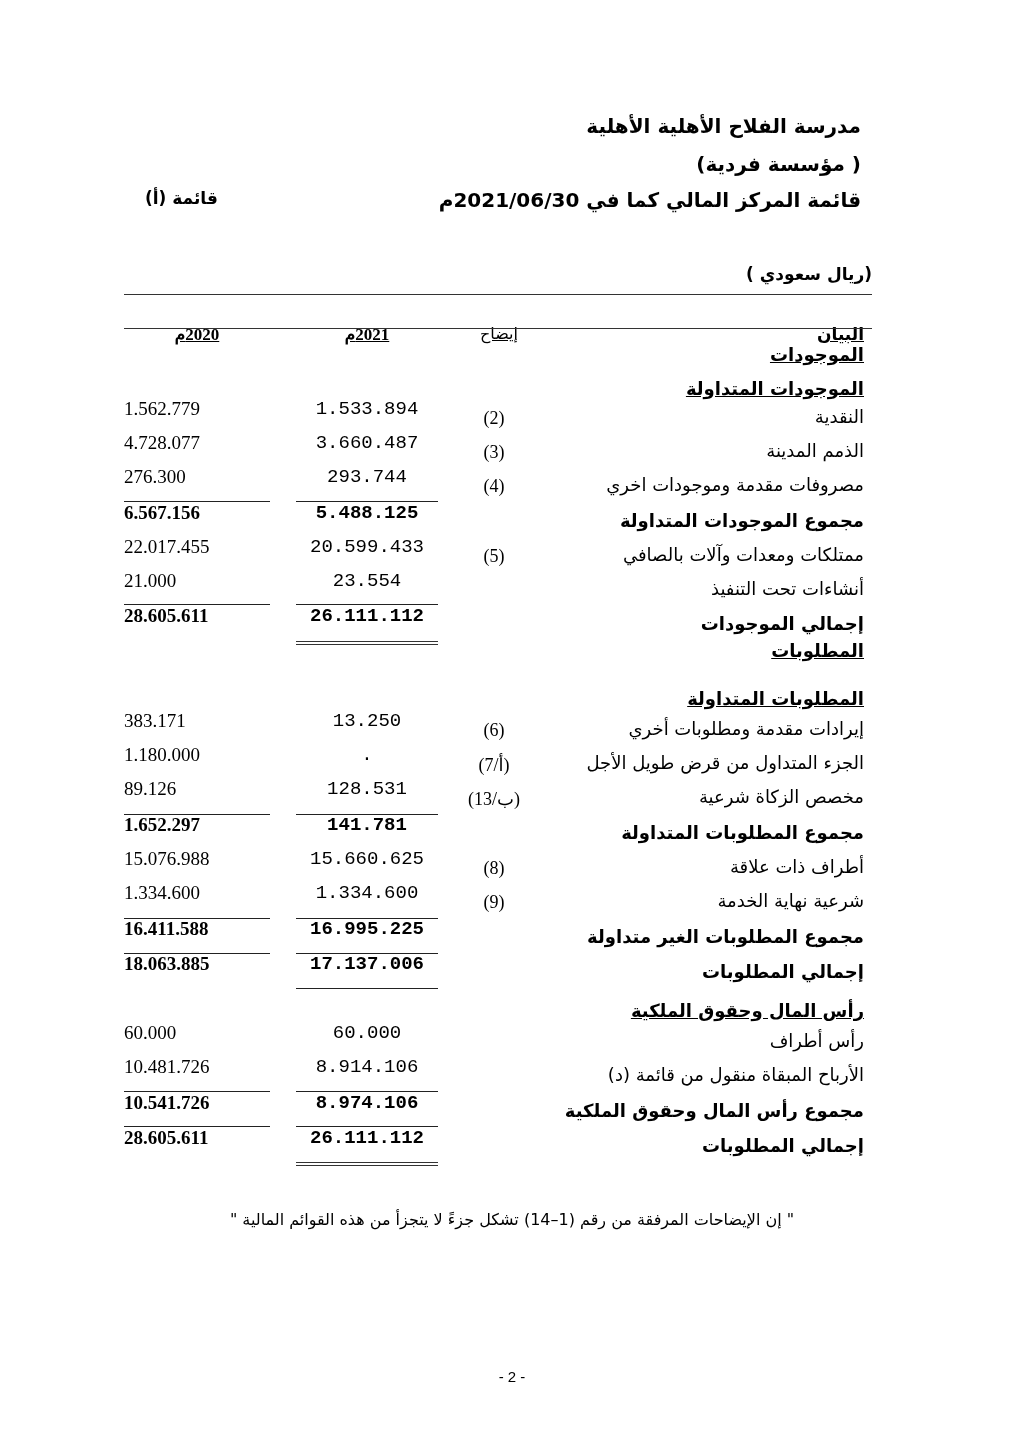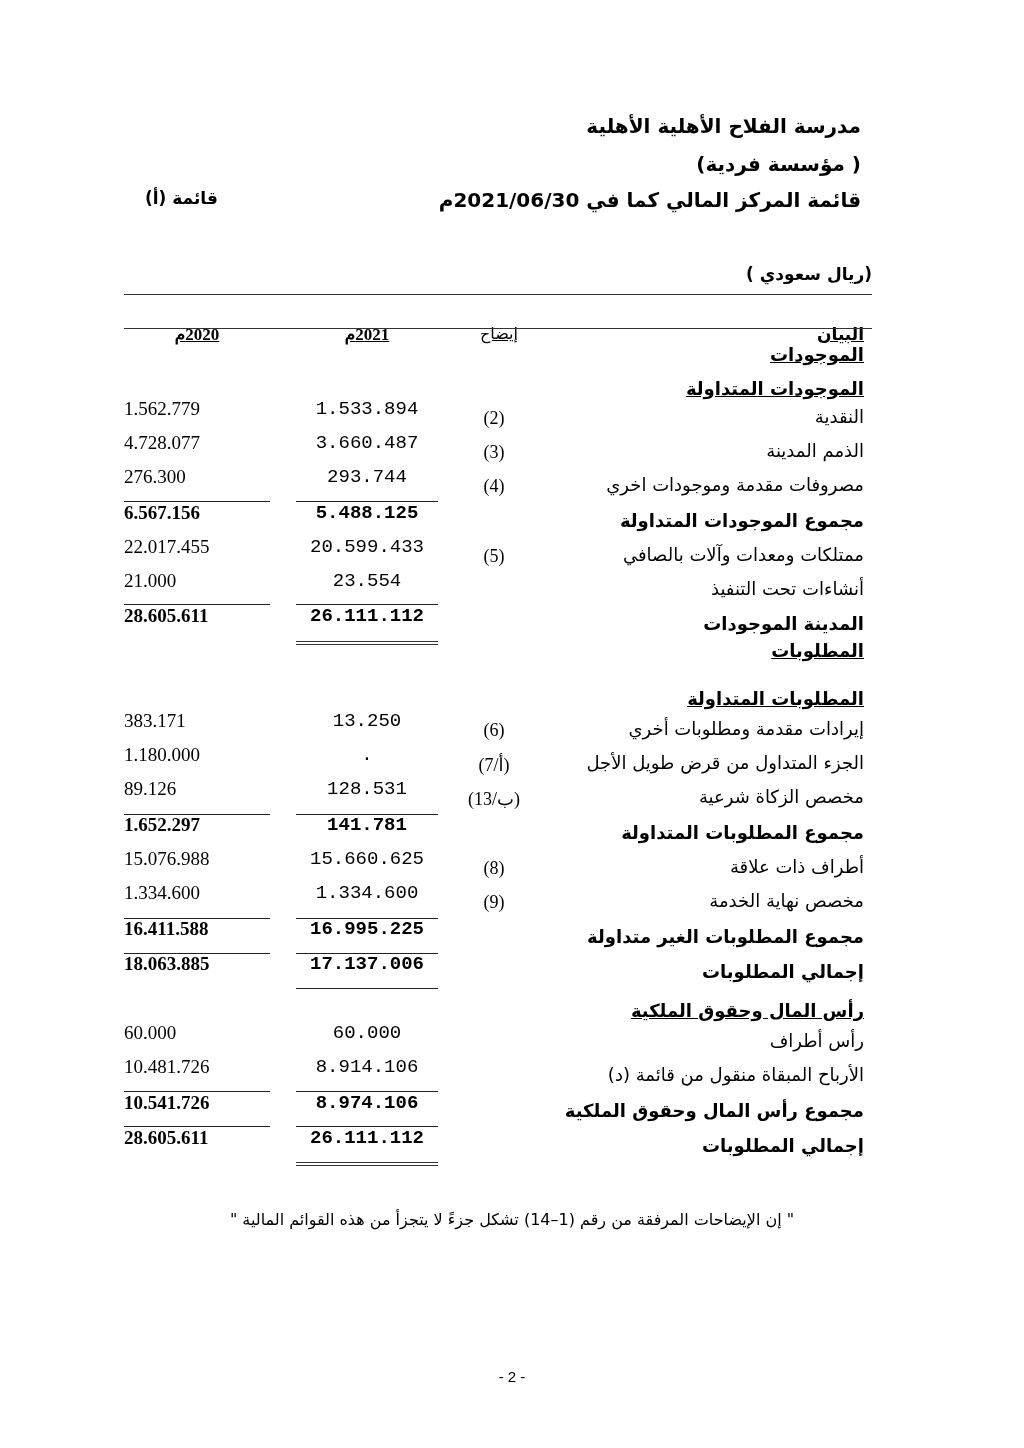--- a/index.html
+++ b/index.html
@@ -99,21 +99,21 @@
         <div class="v2021">20.599.433</div>
         <div class="v2020">22.017.455</div>
       </div>
       <div class="row" style="top: 570px;">
         <div class="label">أنشاءات تحت التنفيذ</div>
         <div class="note"></div>
         <div class="v2021">23.554</div>
         <div class="v2020">21.000</div>
       </div>
       <div class="row bold" style="top: 605px;">
-        <div class="label">المدينة الموجودات</div>
+        <div class="label">إجمالي الموجودات</div>
         <div class="note"></div>
         <div class="v2021">26.111.112</div>
         <div class="v2020">28.605.611</div>
       </div>
       <div class="row section" style="top: 632px;">
         <div class="label">المطلوبات</div>
         <div class="note"></div>
         <div class="v2021"></div>
         <div class="v2020"></div>
       </div>
@@ -147,21 +147,21 @@
         <div class="v2021">141.781</div>
         <div class="v2020">1.652.297</div>
       </div>
       <div class="row" style="top: 848px;">
         <div class="label">أطراف ذات علاقة</div>
         <div class="note">(8)</div>
         <div class="v2021">15.660.625</div>
         <div class="v2020">15.076.988</div>
       </div>
       <div class="row" style="top: 882px;">
-        <div class="label">مخصص نهاية الخدمة</div>
+        <div class="label">شرعية نهاية الخدمة</div>
         <div class="note">(9)</div>
         <div class="v2021">1.334.600</div>
         <div class="v2020">1.334.600</div>
       </div>
       <div class="row bold" style="top: 918px;">
         <div class="label">مجموع المطلوبات الغير متداولة</div>
         <div class="note"></div>
         <div class="v2021">16.995.225</div>
         <div class="v2020">16.411.588</div>
       </div>

